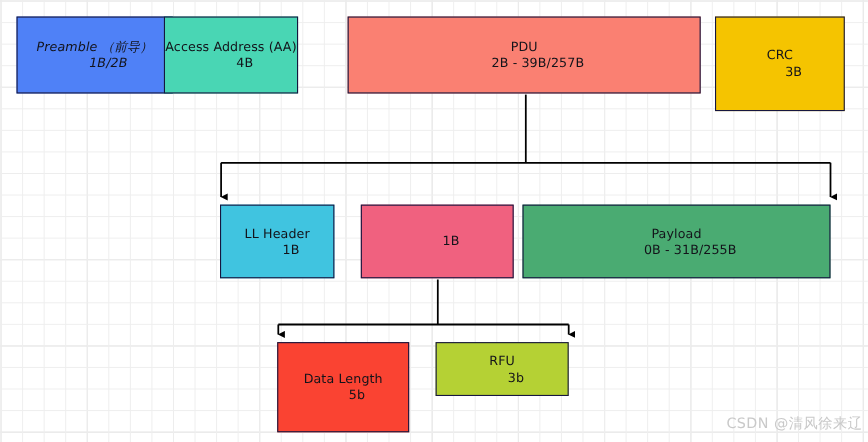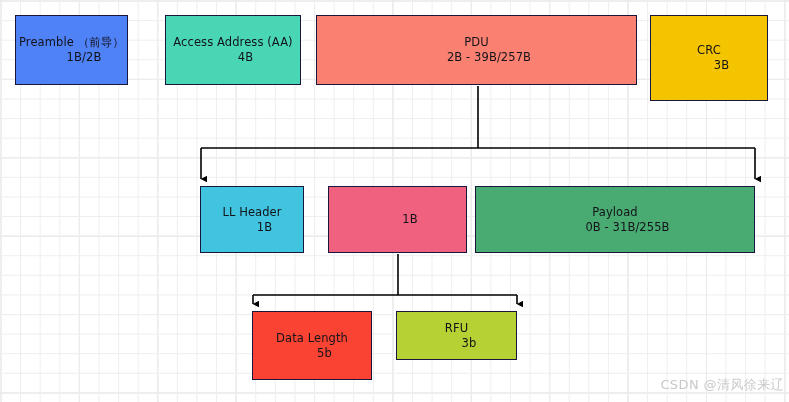--- a/index.html
+++ b/index.html
@@ -78,26 +78,26 @@
     </g>
 
     <g>
       <path d="M 398 254 L 398 295" stroke="#000000" stroke-width="1.6" fill="none"></path>
       <path d="M 253 295 L 517 295" stroke="#000000" stroke-width="1.6" fill="none"></path>
       <path d="M 253 295 L 253 304" stroke="#000000" stroke-width="1.6" fill="none" marker-end="url(#arrowhead)"></path>
       <path d="M 517 295 L 517 304" stroke="#000000" stroke-width="1.6" fill="none" marker-end="url(#arrowhead)"></path>
     </g>
   </svg>
 
-  <div class="node" style="left: 15px; top: 15px; width: 113px; height: 70px; background: rgb(79, 129, 247); border-color: rgb(22, 22, 63);">
+  <div class="node" style="left: 15px; top: 15px; width: 142px; height: 70px; background: rgb(79, 129, 247); border-color: rgb(22, 22, 63); font-style: italic;">
     <span class="lbl-title">Preamble （前导）</span>
     <span class="lbl-sub">1B/2B</span>
   </div>
 
-  <div class="node" style="left: 165px; top: 15px; width: 136px; height: 70px; background: rgb(73, 214, 180); border-color: rgb(22, 22, 63);">
+  <div class="node" style="left: 149px; top: 15px; width: 122px; height: 70px; background: rgb(73, 214, 180); border-color: rgb(22, 22, 63);">
     <span class="lbl-title">Access Address (AA)</span>
     <span class="lbl-sub">4B</span>
   </div>
 
   <div class="node" style="left: 316px; top: 15px; width: 321px; height: 70px; background: rgb(250, 128, 114); border-color: rgb(22, 22, 63); text-align: center;">
     <span class="lbl-title">PDU</span>
     <span class="lbl-sub">2B - 39B/257B</span>
   </div>
 
   <div class="node" style="left: 650px; top: 15px; width: 118px; height: 86px; background: rgb(245, 196, 0); border-color: rgb(22, 22, 63);">
@@ -112,21 +112,21 @@
 
   <div class="node" style="left: 328px; top: 186px; width: 139px; height: 67px; background: rgb(240, 97, 127); border-color: rgb(22, 22, 63);">
     <span class="lbl-sub">1B</span>
   </div>
 
   <div class="node" style="left: 475px; top: 186px; width: 280px; height: 67px; background: rgb(74, 171, 114); border-color: rgb(22, 22, 63);">
     <span class="lbl-title">Payload</span>
     <span class="lbl-sub">0B - 31B/255B</span>
   </div>
 
-  <div class="node" style="left: 252px; top: 311px; width: 120px; height: 69px; background: rgb(250, 67, 50); border-color: rgb(22, 22, 63);">
+  <div class="node" style="left: 252px; top: 311px; width: 120px; height: 82px; background: rgb(250, 67, 50); border-color: rgb(22, 22, 63);">
     <span class="lbl-title">Data Length</span>
     <span class="lbl-sub">5b</span>
   </div>
 
   <div class="node" style="left: 396px; top: 311px; width: 121px; height: 49px; background: rgb(181, 209, 52); border-color: rgb(22, 22, 63);">
     <span class="lbl-title">RFU</span>
     <span class="lbl-sub">3b</span>
   </div>
 
   <div class="watermark" style="color: rgb(201, 201, 201);">CSDN @清风徐来辽</div>

